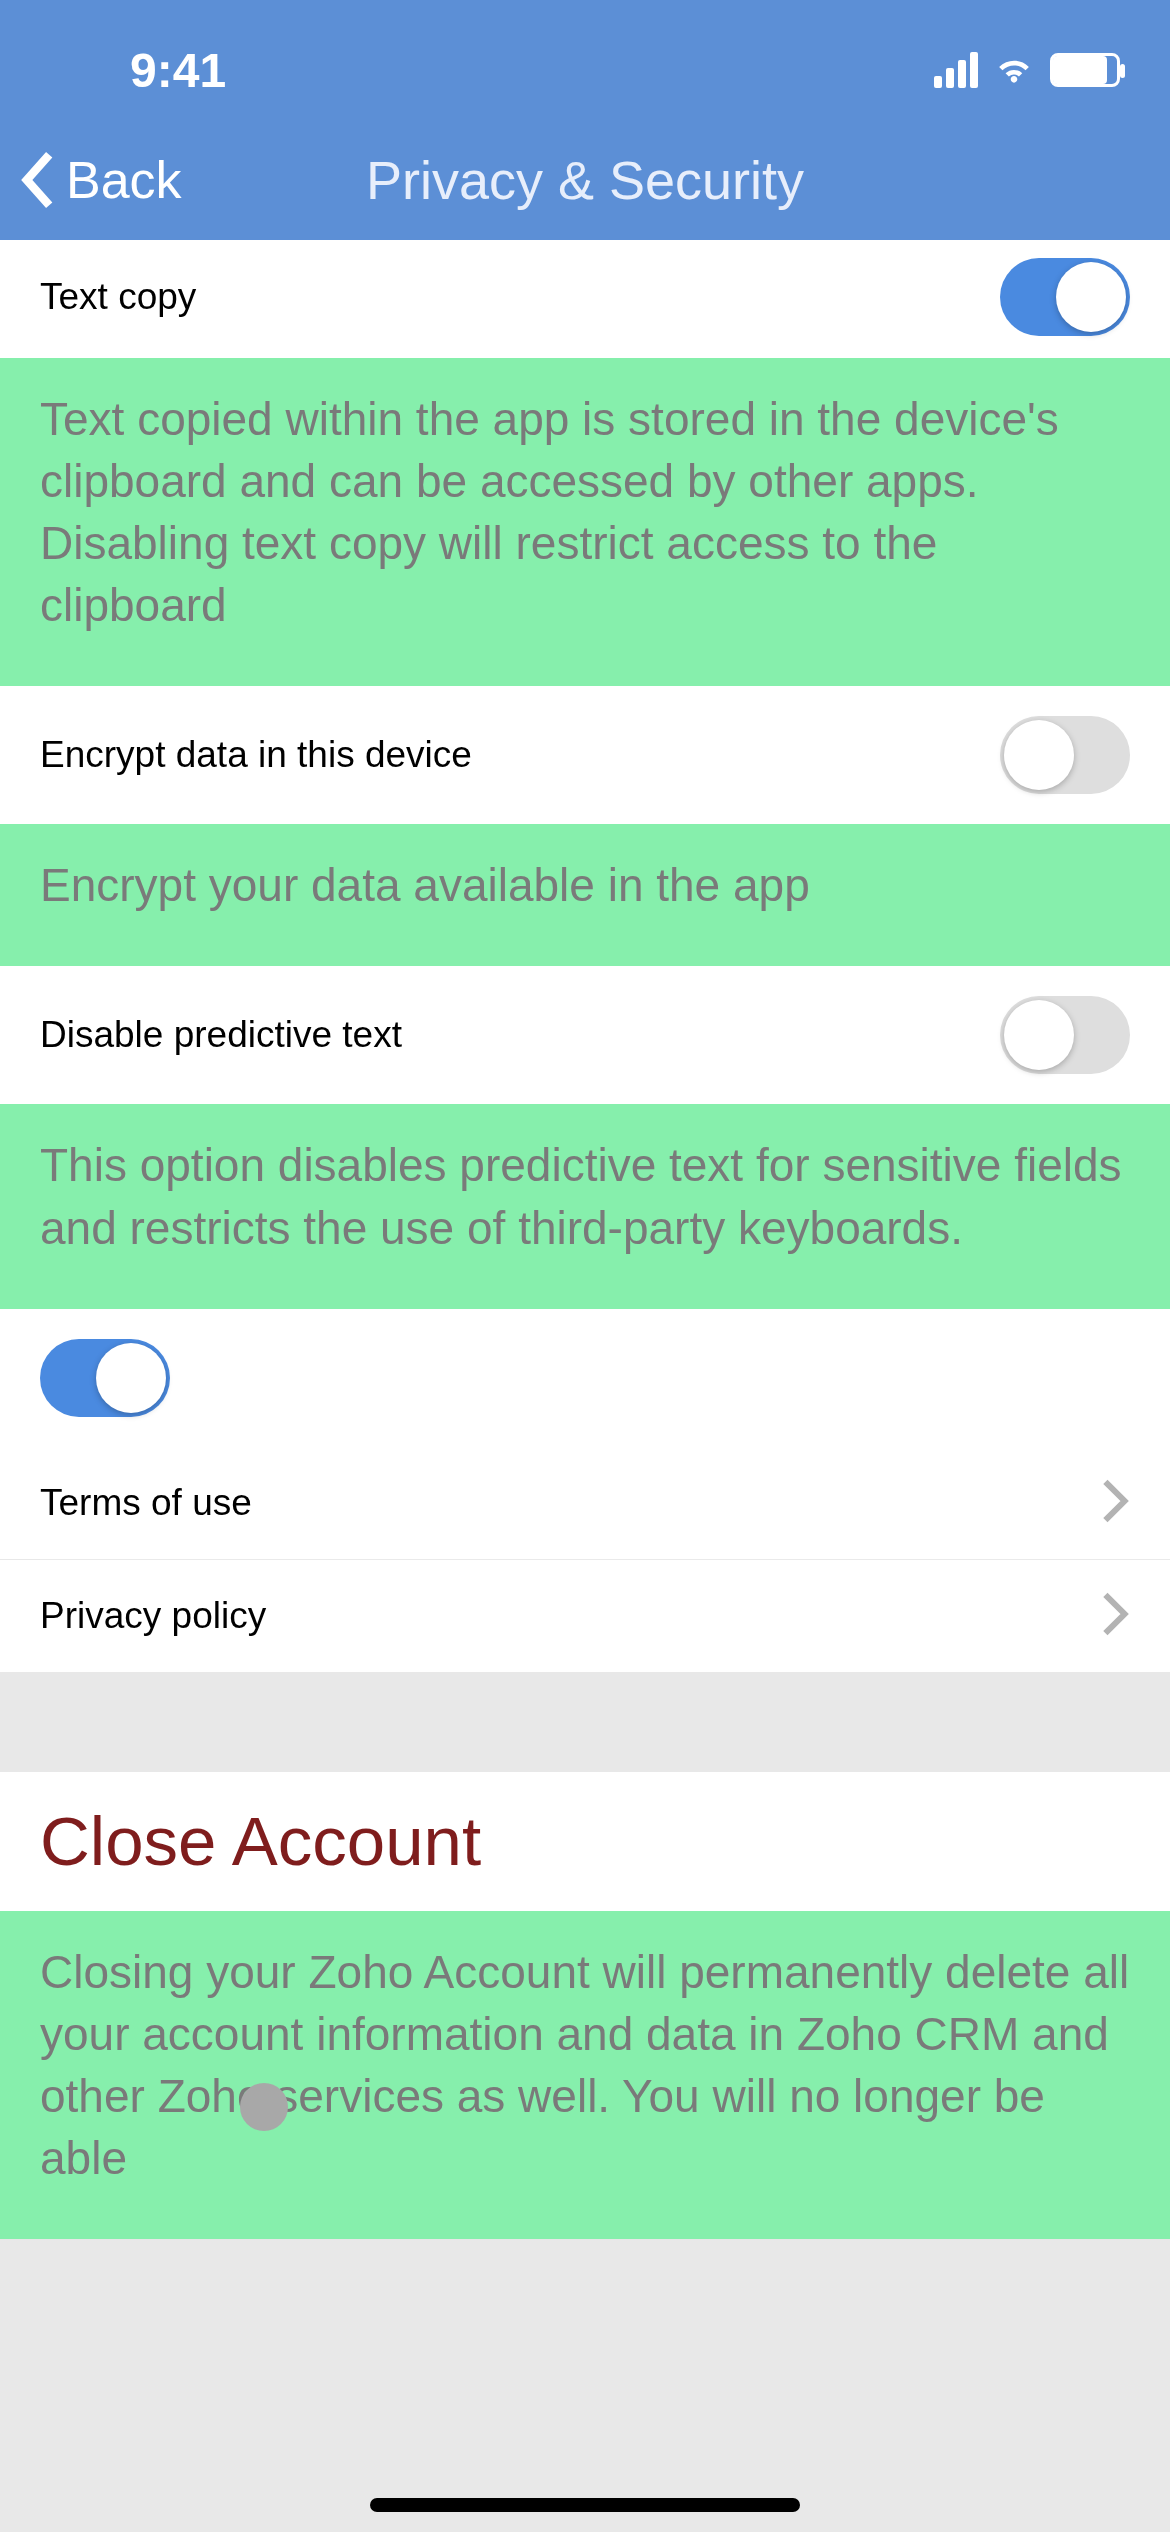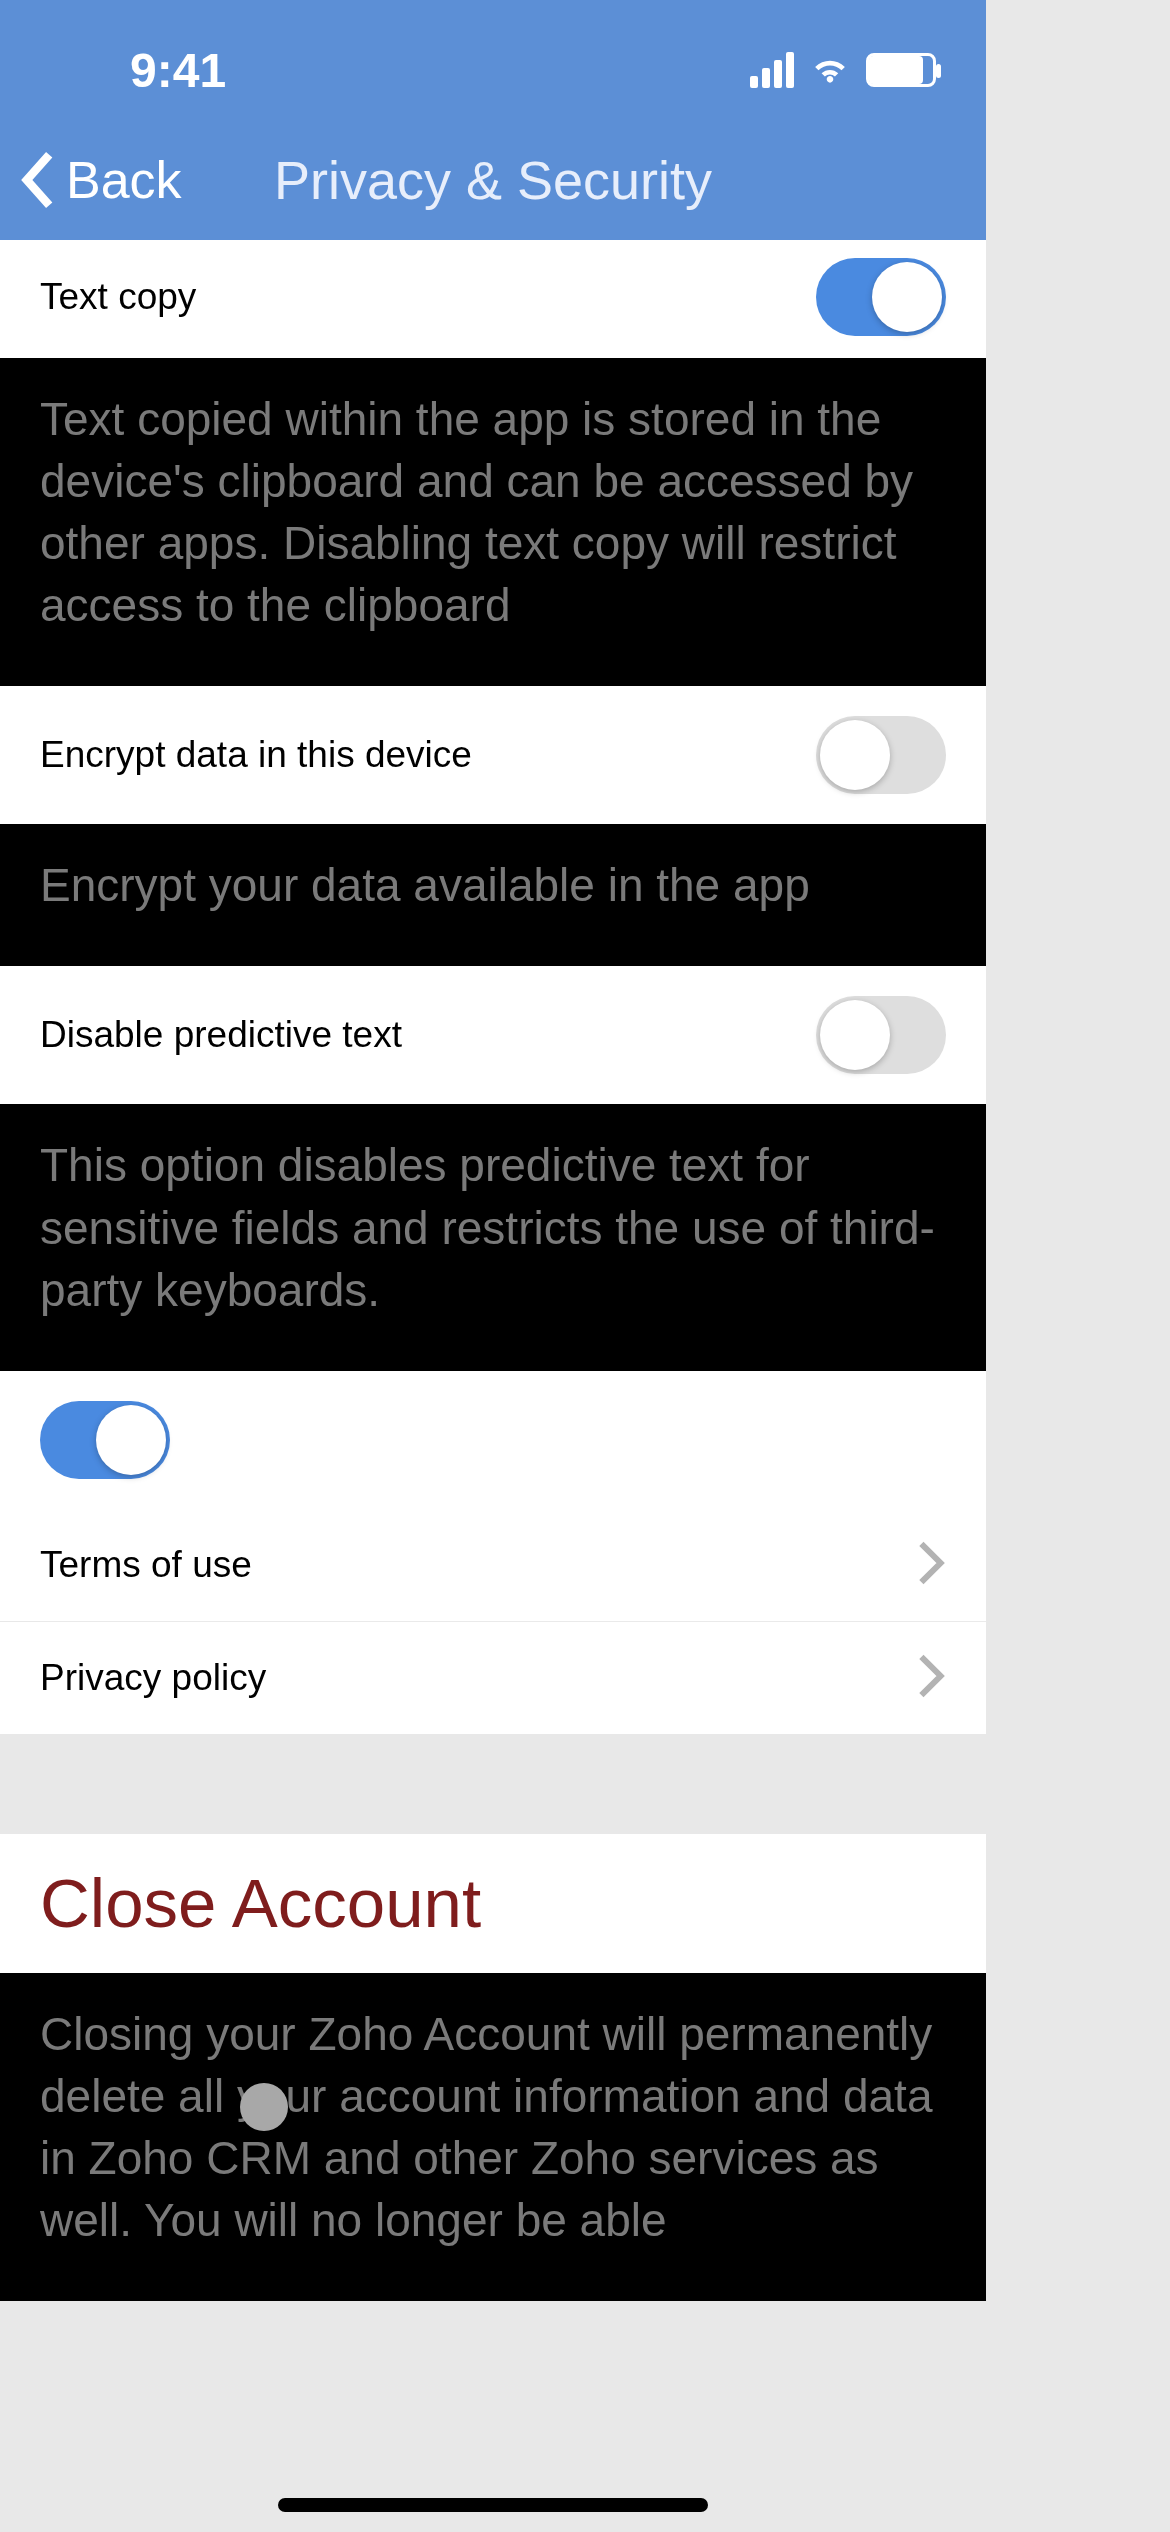--- a/index.html
+++ b/index.html
@@ -1,36 +1,36 @@
 <!DOCTYPE html>
 <html><head>
 <meta charset="utf-8">
 <style>
   * { margin: 0; padding: 0; box-sizing: border-box; }
   html, body { width: 1170px; height: 2532px; font-family: -apple-system, "Helvetica Neue", Arial, sans-serif; background:#e8e8e8; }
-  .screen { width:986px; height:2532px; background:#e8e8e8; position:relative; display:flex; flex-direction:column; }
+  .screen { width:1170px; height:2532px; background:#e8e8e8; position:relative; display:flex; flex-direction:column; }
   .header { background:#5c8fd6; color:#fff; }
   .status-bar { display:flex; justify-content:space-between; align-items:center; padding:30px 50px 10px 50px; height:120px; }
   .status-time { font-size:48px; font-weight:600; color:#fff; padding-left:80px;}
   .status-icons { display:flex; gap:14px; align-items:center; }
   .signal-icon { display:flex; align-items:flex-end; gap:4px; }
   .signal-icon span { width:8px; background:#fff; border-radius:2px; }
   .signal-icon span:nth-child(1){height:12px;} .signal-icon span:nth-child(2){height:20px;} .signal-icon span:nth-child(3){height:28px;} .signal-icon span:nth-child(4){height:36px;}
   .wifi-icon svg { width:44px; height:44px; }
   .battery-icon { width:70px; height:34px; border:3px solid #fff; border-radius:8px; position:relative; }
   .battery-icon::after { content:""; position:absolute; right:-8px; top:8px; width:5px; height:14px; background:#fff; border-radius:3px;}
   .battery-fill { background:#fff; height:100%; width:85%; border-radius:4px;}
   .nav-bar { position:relative; height:120px; display:flex; align-items:center; }
   .back-btn { position:absolute; left:20px; display:flex; align-items:center; gap:10px; font-size:52px; color:#fff; }
   .back-btn svg { width:36px; height:56px; }
   .nav-title { flex:1; text-align:center; font-size:54px; font-weight:400; color:#e7eefb; }
   .content { flex:1; overflow:hidden; }
   .row { background:#fff; padding:30px 40px; display:flex; align-items:center; justify-content:space-between; }
   .row .label { font-size:37px; color:#000; }
-  .footer-text { padding:30px 40px 50px 40px; font-size:46px; color:#7a7a7a; line-height:1.35; background:#000000; }
+  .footer-text { padding:30px 40px 50px 40px; font-size:46px; color:#7a7a7a; line-height:1.35; background:#86efac; }
   .toggle { width:130px; height:78px; border-radius:40px; position:relative; }
   .toggle.on { background:#4a8ae0; }
   .toggle.off { background:#dedede; }
   .knob { position:absolute; width:70px; height:70px; background:#fff; border-radius:50%; top:4px; box-shadow:0 2px 6px rgba(0,0,0,0.25);}
   .toggle.on .knob { right:4px; }
   .toggle.off .knob { left:4px; }
   .divider-thin { height:1px; background:#eaeaea; margin-left:40px; }
   .spacer { height:60px; background:#e8e8e8; }
   .chevron svg { width:30px; height:48px; }
   .close-label { color:#7f1d1d; font-size:69px; }

